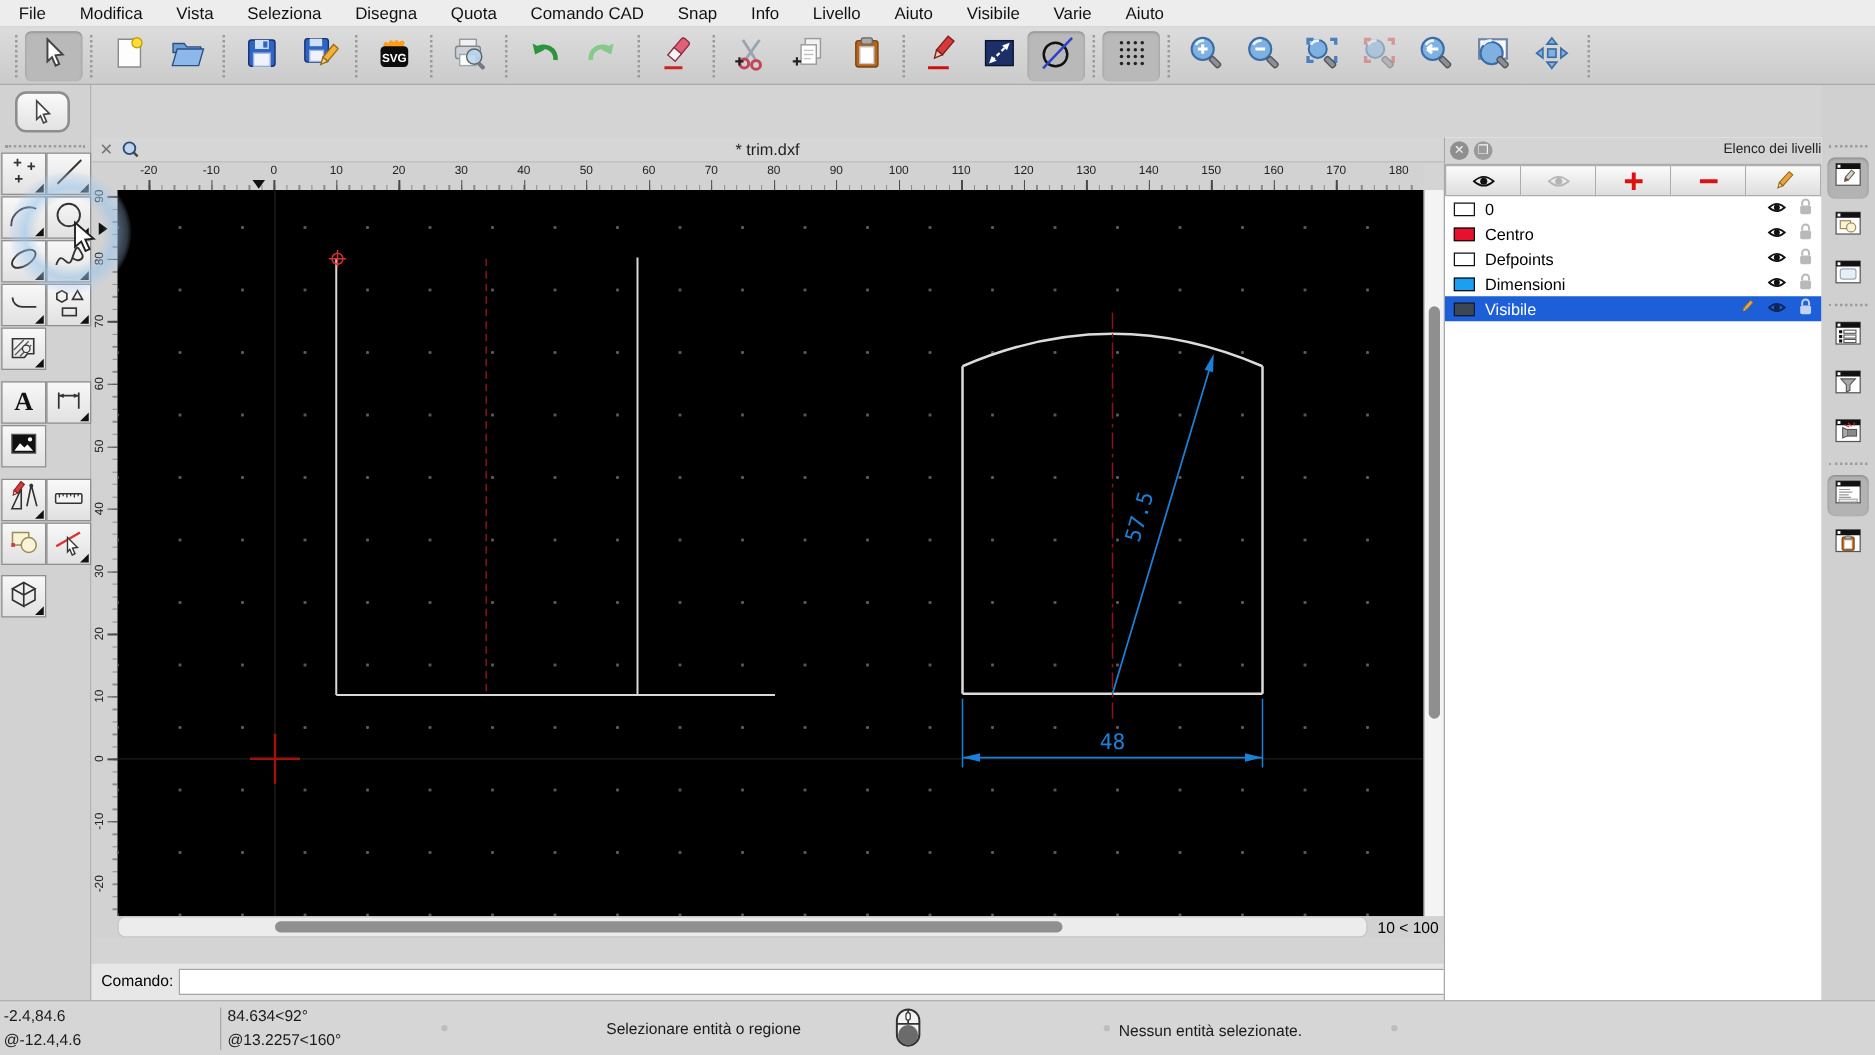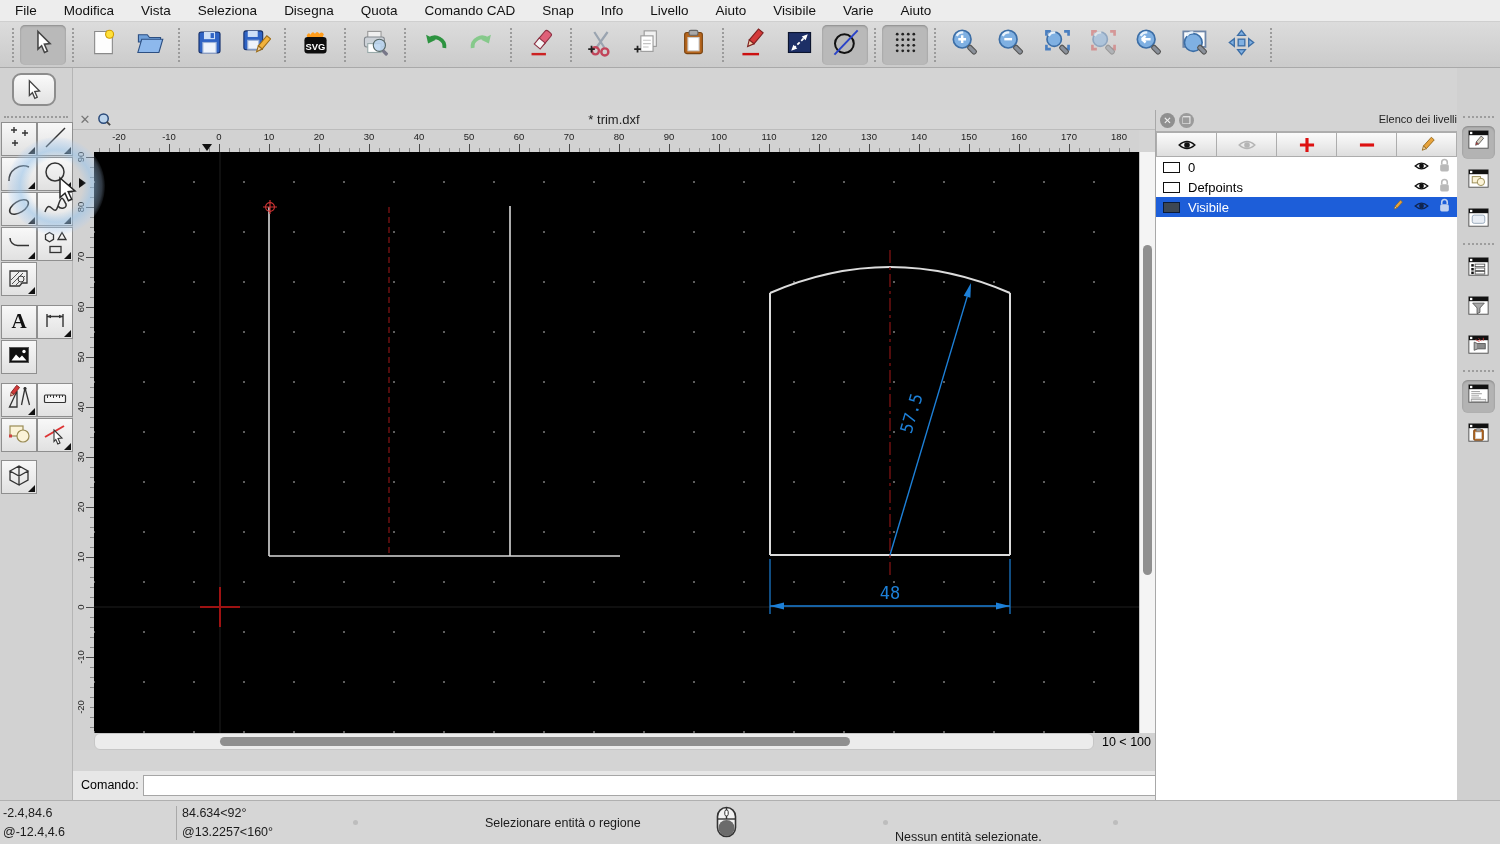--- a/index.html
+++ b/index.html
@@ -682,22 +682,50 @@
                 <path d="M3 14 Q14 4 25 14 Q14 24 3 14 Z" fill="none" stroke="#111" stroke-width="2.4"></path>
                 <circle cx="14" cy="14" r="4.2" fill="#111"></circle>
               </svg></span>
             <span><svg width="13" height="15" viewBox="0 0 16 19">
                 <path d="M4.5 8 V5.5 a3.5 3.5 0 0 1 7 0 V8" fill="none" stroke="#b9b9b9" stroke-width="2"></path>
                 <rect x="2.5" y="8" width="11" height="9" rx="2" fill="#b9b9b9"></rect>
               </svg></span>
           </span>
         </div>
         <div class="layer-row">
+          <span class="lr-swatch" style="background:#e8112d"></span>
+          <span>Centro</span>
+          <span class="lr-icons">
+            <span><svg width="19" height="16" viewBox="0 0 28 28">
+                <path d="M3 14 Q14 4 25 14 Q14 24 3 14 Z" fill="none" stroke="#111" stroke-width="2.4"></path>
+                <circle cx="14" cy="14" r="4.2" fill="#111"></circle>
+              </svg></span>
+            <span><svg width="13" height="15" viewBox="0 0 16 19">
+                <path d="M4.5 8 V5.5 a3.5 3.5 0 0 1 7 0 V8" fill="none" stroke="#b9b9b9" stroke-width="2"></path>
+                <rect x="2.5" y="8" width="11" height="9" rx="2" fill="#b9b9b9"></rect>
+              </svg></span>
+          </span>
+        </div>
+        <div class="layer-row">
           <span class="lr-swatch" style="background:#ffffff"></span>
           <span>Defpoints</span>
+          <span class="lr-icons">
+            <span><svg width="19" height="16" viewBox="0 0 28 28">
+                <path d="M3 14 Q14 4 25 14 Q14 24 3 14 Z" fill="none" stroke="#111" stroke-width="2.4"></path>
+                <circle cx="14" cy="14" r="4.2" fill="#111"></circle>
+              </svg></span>
+            <span><svg width="13" height="15" viewBox="0 0 16 19">
+                <path d="M4.5 8 V5.5 a3.5 3.5 0 0 1 7 0 V8" fill="none" stroke="#b9b9b9" stroke-width="2"></path>
+                <rect x="2.5" y="8" width="11" height="9" rx="2" fill="#b9b9b9"></rect>
+              </svg></span>
+          </span>
+        </div>
+        <div class="layer-row">
+          <span class="lr-swatch" style="background:#1b9ff0"></span>
+          <span>Dimensioni</span>
           <span class="lr-icons">
             <span><svg width="19" height="16" viewBox="0 0 28 28">
                 <path d="M3 14 Q14 4 25 14 Q14 24 3 14 Z" fill="none" stroke="#111" stroke-width="2.4"></path>
                 <circle cx="14" cy="14" r="4.2" fill="#111"></circle>
               </svg></span>
             <span><svg width="13" height="15" viewBox="0 0 16 19">
                 <path d="M4.5 8 V5.5 a3.5 3.5 0 0 1 7 0 V8" fill="none" stroke="#b9b9b9" stroke-width="2"></path>
                 <rect x="2.5" y="8" width="11" height="9" rx="2" fill="#b9b9b9"></rect>
               </svg></span>
           </span>
@@ -818,21 +846,21 @@
     <span class="sb-dot" style="left:353px;top:19px"></span>
     <span class="sb-abs" style="left:485px;top:15px">Selezionare entità o regione</span>
     <svg class="sb-abs" style="left:716px;top:5px" width="21" height="32" viewBox="0 0 21 32">
       <rect x="1.5" y="1.5" width="18" height="29" rx="9" fill="#f2f2f2" stroke="#333" stroke-width="1.6"></rect>
       <path d="M1.5 13 H19.5" stroke="#333" stroke-width="1.4"></path>
       <path d="M10.5 1.5 V13" stroke="#333" stroke-width="1.4"></path>
       <rect x="8.8" y="4" width="3.4" height="6" rx="1.7" fill="#fff" stroke="#333"></rect>
       <rect x="2.5" y="14" width="16" height="16" rx="8" fill="#6b6b6b"></rect>
     </svg>
     <span class="sb-dot" style="left:883px;top:19px"></span>
-    <span class="sb-abs" style="left:895px;top:29px">Nessun entità selezionate.</span>
+    <span class="sb-abs" style="left:895px;top:17px">Nessun entità selezionate.</span>
     <span class="sb-dot" style="left:1113px;top:19px"></span>
   </div>
 
   <div id="hover-glow"></div>
   <svg id="hover-cursor" width="24" height="26" viewBox="0 0 24 26">
     <path d="M4 2 L19 15 L12.2 15.7 L15.7 23.3 L12.4 24.8 L9 17.3 L4 21.5 Z" fill="#fff" stroke="#222" stroke-width="1.5"></path>
   </svg>
 
 </div>
 

